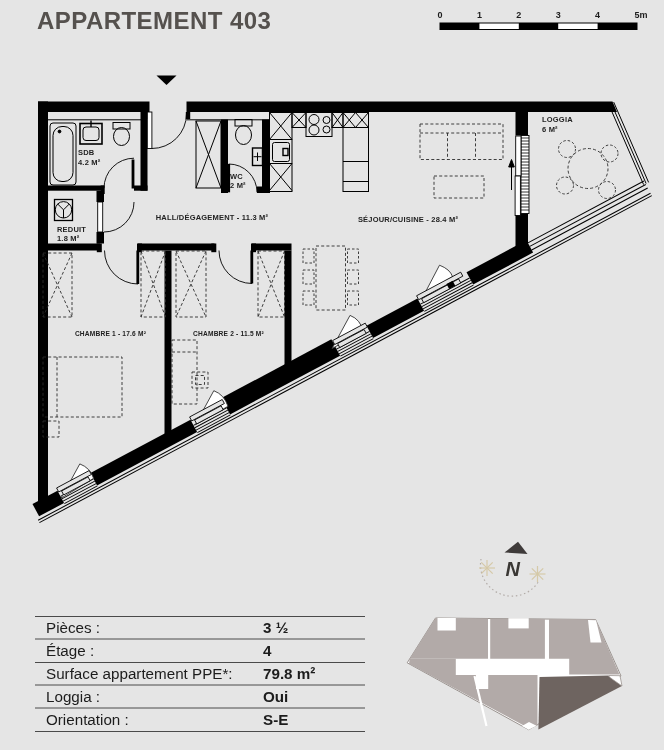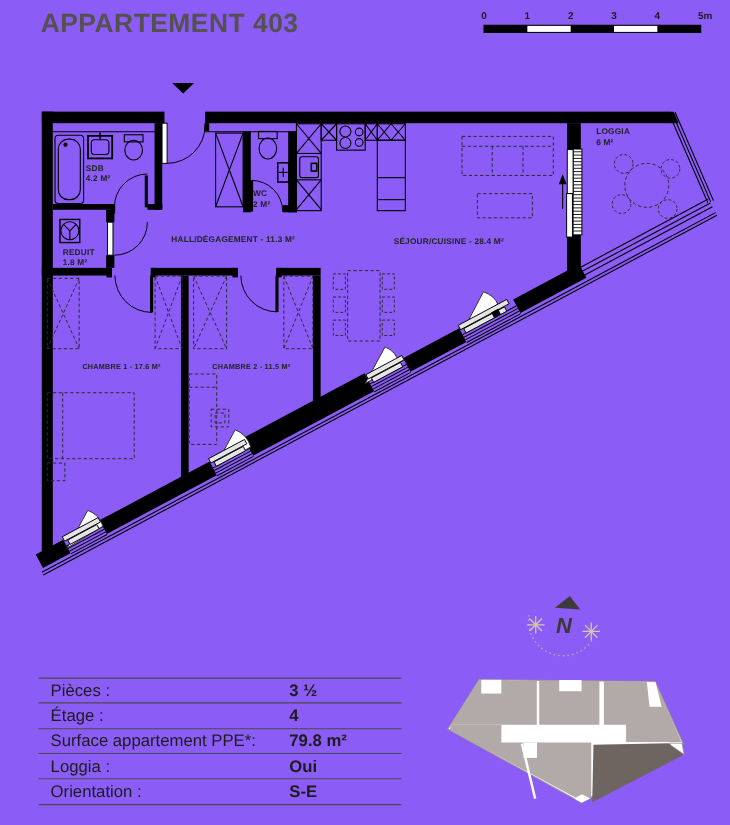--- a/index.html
+++ b/index.html
@@ -1,16 +1,16 @@
 <!DOCTYPE html>
 <html><head>
 <meta charset="utf-8">
 <style>
 html,body{margin:0;padding:0;background:#ffffff;}
-#page{position:relative;width:664px;height:750px;background:#8b5cf6;overflow:hidden;
+#page{position:relative;width:664px;height:750px;background:#e5e5e5;overflow:hidden;
 font-family:"Liberation Sans", sans-serif;}
 svg{position:absolute;left:0;top:0;}
 text{font-family:"Liberation Sans", sans-serif;fill:#1c1c1c;}
 .lbl{font-size:7.5px;font-weight:bold;letter-spacing:0.2px;fill:#222;}
 </style>
 </head>
 <body>
 <div id="page">
 <svg width="664" height="750" viewBox="0 0 664 750">
 

